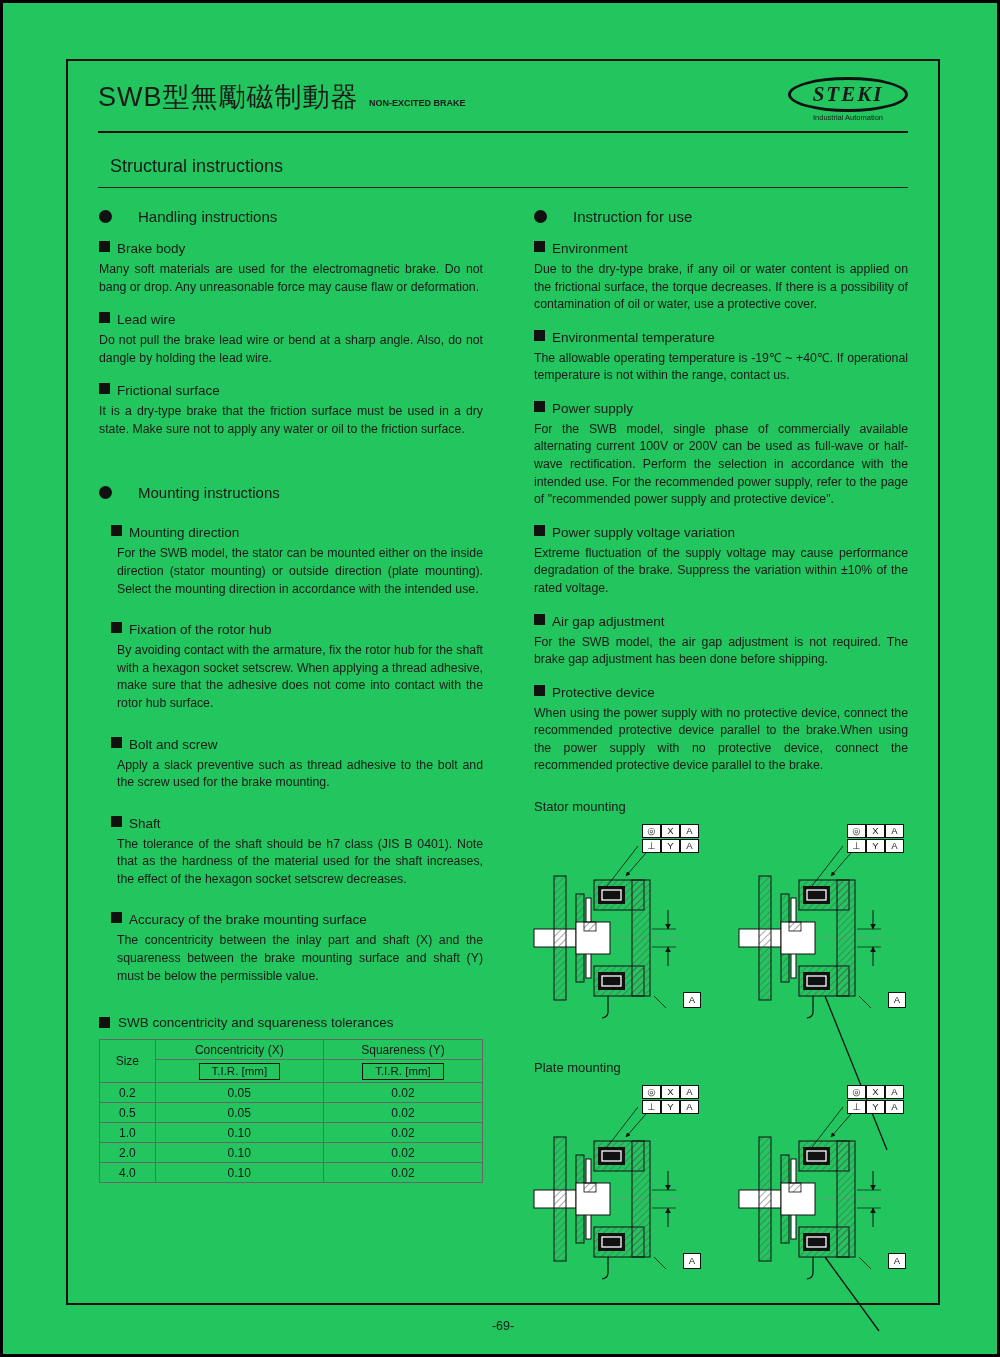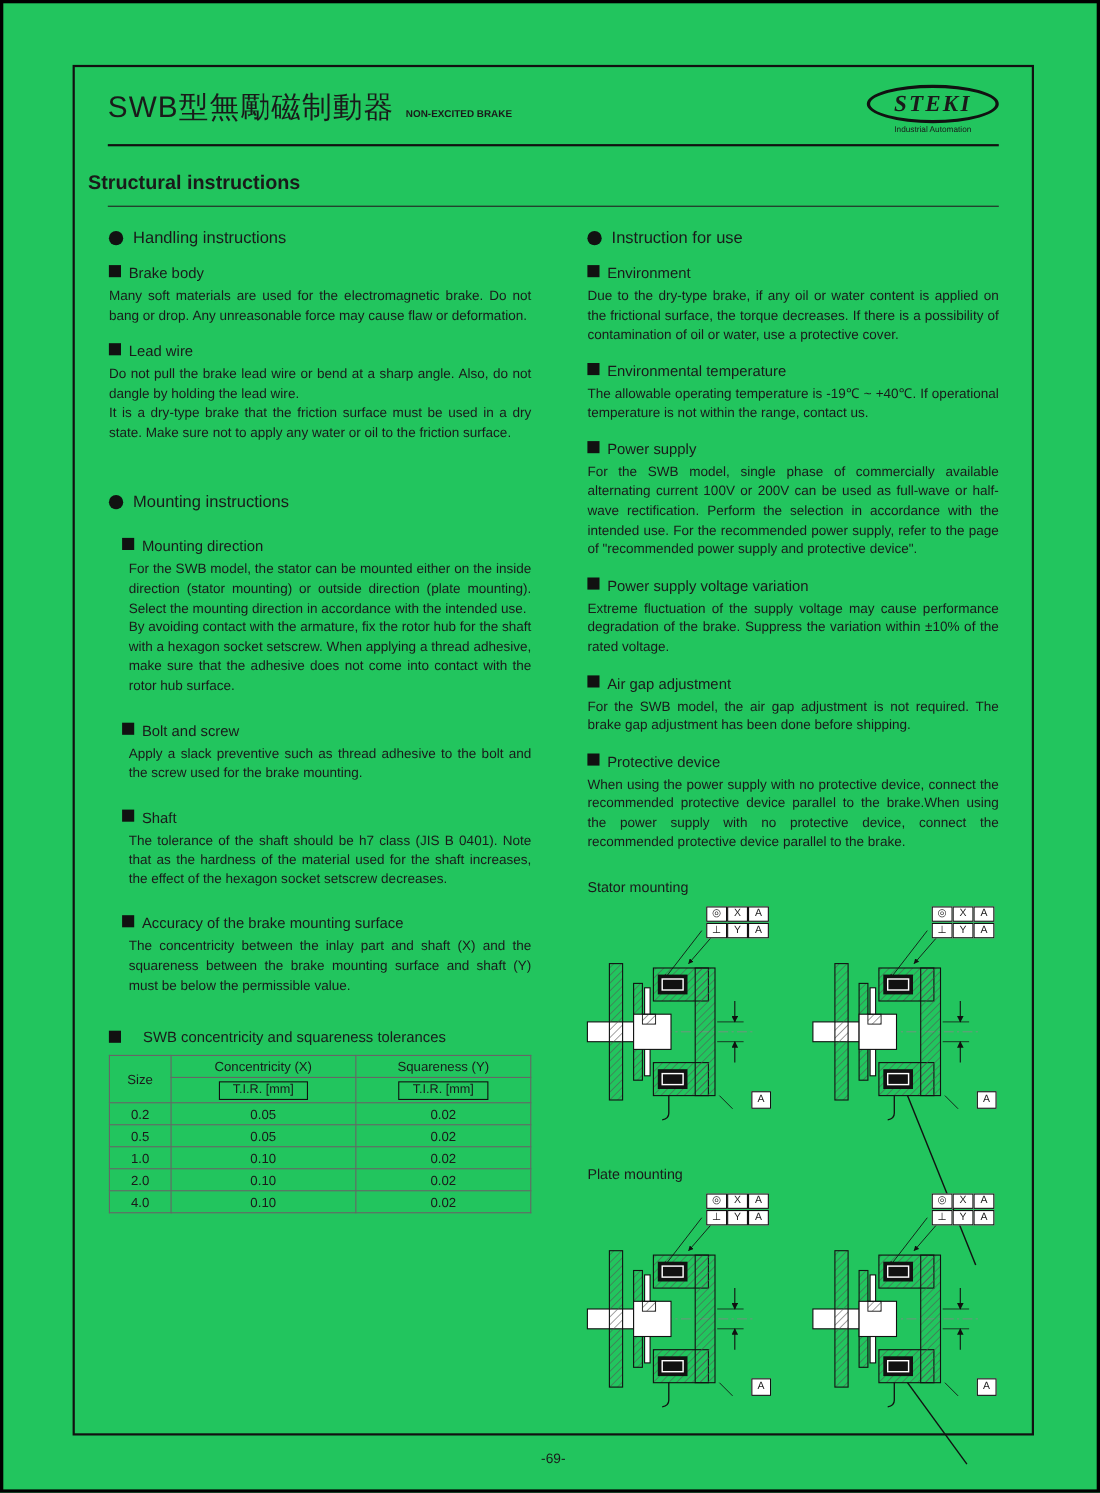--- a/index.html
+++ b/index.html
@@ -15,38 +15,38 @@
   .header { position:absolute; left:95px; top:76px; width:810px; height:50px; }
   .title-cjk { font-size:27px; letter-spacing:1px; display:inline-block; }
   .title-sub { font-size:9px; font-weight:bold; margin-left:6px; vertical-align:baseline; display:inline-block; }
   .logo { position:absolute; right:0; top:-2px; text-align:center; }
   .logo-ellipse { display:block; width:120px; height:35px; border:3px solid #111; border-radius:50%;
     line-height:29px; font-size:21px; font-weight:bold; font-style:italic; letter-spacing:2px;
     font-family:"Liberation Serif", serif; text-align:center; }
   .logo-sub { font-size:7.5px; margin-top:1px; }
   .header-rule { position:absolute; left:95px; width:810px; top:128px; border-top:2px solid #111; }
 
-  .doc-section-title { position:absolute; left:77px; top:153px; font-size:18px; font-weight:bold; }
+  .doc-section-title { position:absolute; left:107px; top:153px; font-size:18px; font-weight:normal; }
   .doc-section-rule { position:absolute; left:95px; width:810px; top:184px; border-top:1.5px solid #222; }
 
   
   .col-left  { position:absolute; left:96px;  top:205px; width:384px; }
   .col-right { position:absolute; left:531px; top:205px; width:374px; }
 
-  .group-title { display:flex; align-items:center; gap:9px; font-size:15px; margin:0 0 8px 0; }
+  .group-title { display:flex; align-items:center; gap:26px; font-size:15px; margin:0 0 8px 0; }
   .dot { width:13px; height:13px; border-radius:50%; background:#111; flex:0 0 auto; }
   .sub-heading { display:flex; align-items:flex-start; gap:7px; font-size:13.5px; margin:16px 0 5px 0; }
   .sq { width:11px; height:11px; background:#111; flex:0 0 auto; }
   .body-text { font-size:12.3px; line-height:1.43; text-align:justify; }
   .indent { margin-left:18px; }
   .mounting-gap { margin-top:46px; }
   .mounting .sub-heading { margin-top:24px;margin-left:12px; }
 
   
-  .table-title { display:flex; align-items:center; gap:20px; font-size:13.5px; margin-top:30px; }
+  .table-title { display:flex; align-items:center; gap:8px; font-size:13.5px; margin-top:30px; }
   .tol-table { width:100%; border-collapse:collapse; margin-top:9px; font-size:12px;border-radius:27px; }
   .tol-table th, .tol-table td { border:1px solid #666; padding:2.5px 4px; text-align:center; font-weight:normal; height:19px; }
   .tir { display:inline-block; border:1px solid #111; padding:0 12px; font-size:11.5px; line-height:15px; }
 
   
   .mount-title { font-size:13px; font-weight:normal; margin:24px 0 10px 0; }
   .diagram-row { display:flex; gap:36px; margin-top:4px; }
   .diagram { position:relative; width:172px; height:212px; overflow:visible; }
   .diagram .xsec { position:absolute; left:0; top:26px; overflow:visible; }
   .datum { position:absolute; top:0; right:4px; display:flex; flex-direction:column; align-items:flex-end; gap:1px; z-index:2; }
@@ -125,34 +125,42 @@
       <span>Brake body</span>
     </div>
     <p class="body-text">Many soft materials are used for the electromagnetic brake. Do not bang or drop. Any unreasonable force may cause flaw or deformation.</p>
 
     <div class="sub-heading">
       <span class="sq"></span>
       <span>Lead wire</span>
     </div>
     <p class="body-text">Do not pull the brake lead wire or bend at a sharp angle. Also, do not dangle by holding the lead wire.</p>
 
+    <div class="sub-heading">
+      <span class="sq"></span>
+      <span>Frictional surface</span>
+    </div>
     <p class="body-text">It is a dry-type brake that the friction surface must be used in a dry state. Make sure not to apply any water or oil to the friction surface.</p>
 
     <div class="mounting">
       <div class="group-title mounting-gap">
         <span class="dot"></span>
         <span>Mounting instructions</span>
       </div>
 
       <div class="sub-heading">
         <span class="sq"></span>
         <span>Mounting direction</span>
       </div>
       <p class="body-text indent">For the SWB model, the stator can be mounted either on the inside direction (stator mounting) or outside direction (plate mounting). Select the mounting direction in accordance with the intended use.</p>
 
+      <div class="sub-heading">
+        <span class="sq"></span>
+        <span>Fixation of the rotor hub</span>
+      </div>
       <p class="body-text indent">By avoiding contact with the armature, fix the rotor hub for the shaft with a hexagon socket setscrew. When applying a thread adhesive, make sure that the adhesive does not come into contact with the rotor hub surface.</p>
 
       <div class="sub-heading">
         <span class="sq"></span>
         <span>Bolt and screw</span>
       </div>
       <p class="body-text indent">Apply a slack preventive such as thread adhesive to the bolt and the screw used for the brake mounting.</p>
 
       <div class="sub-heading">
         <span class="sq"></span>

